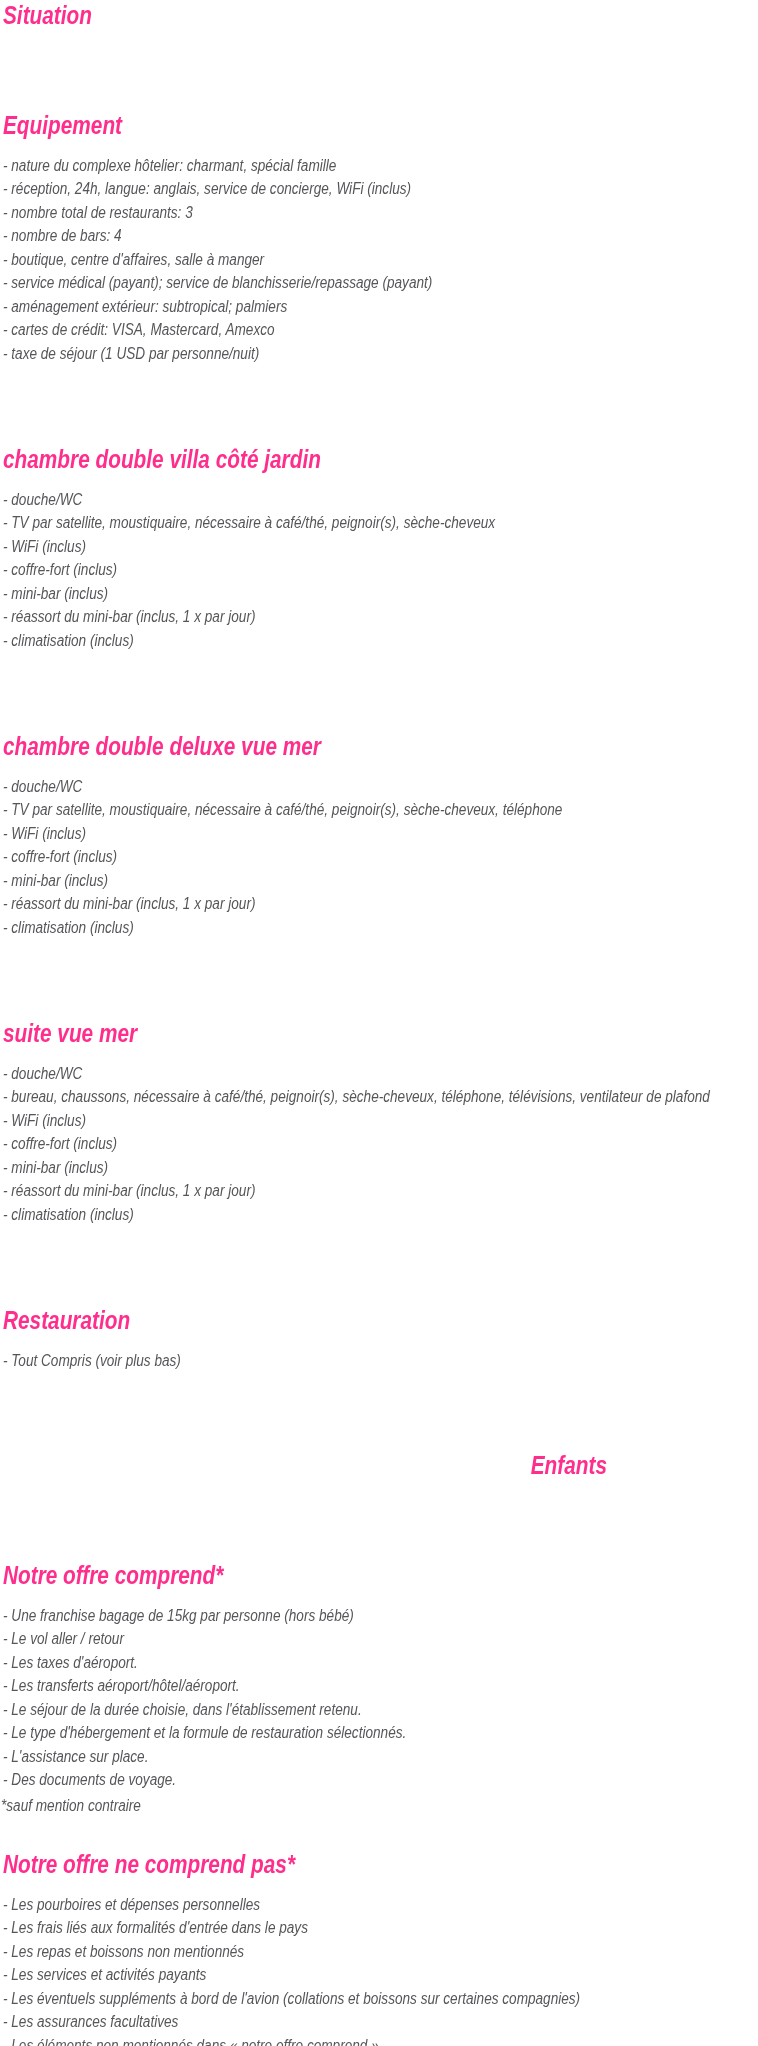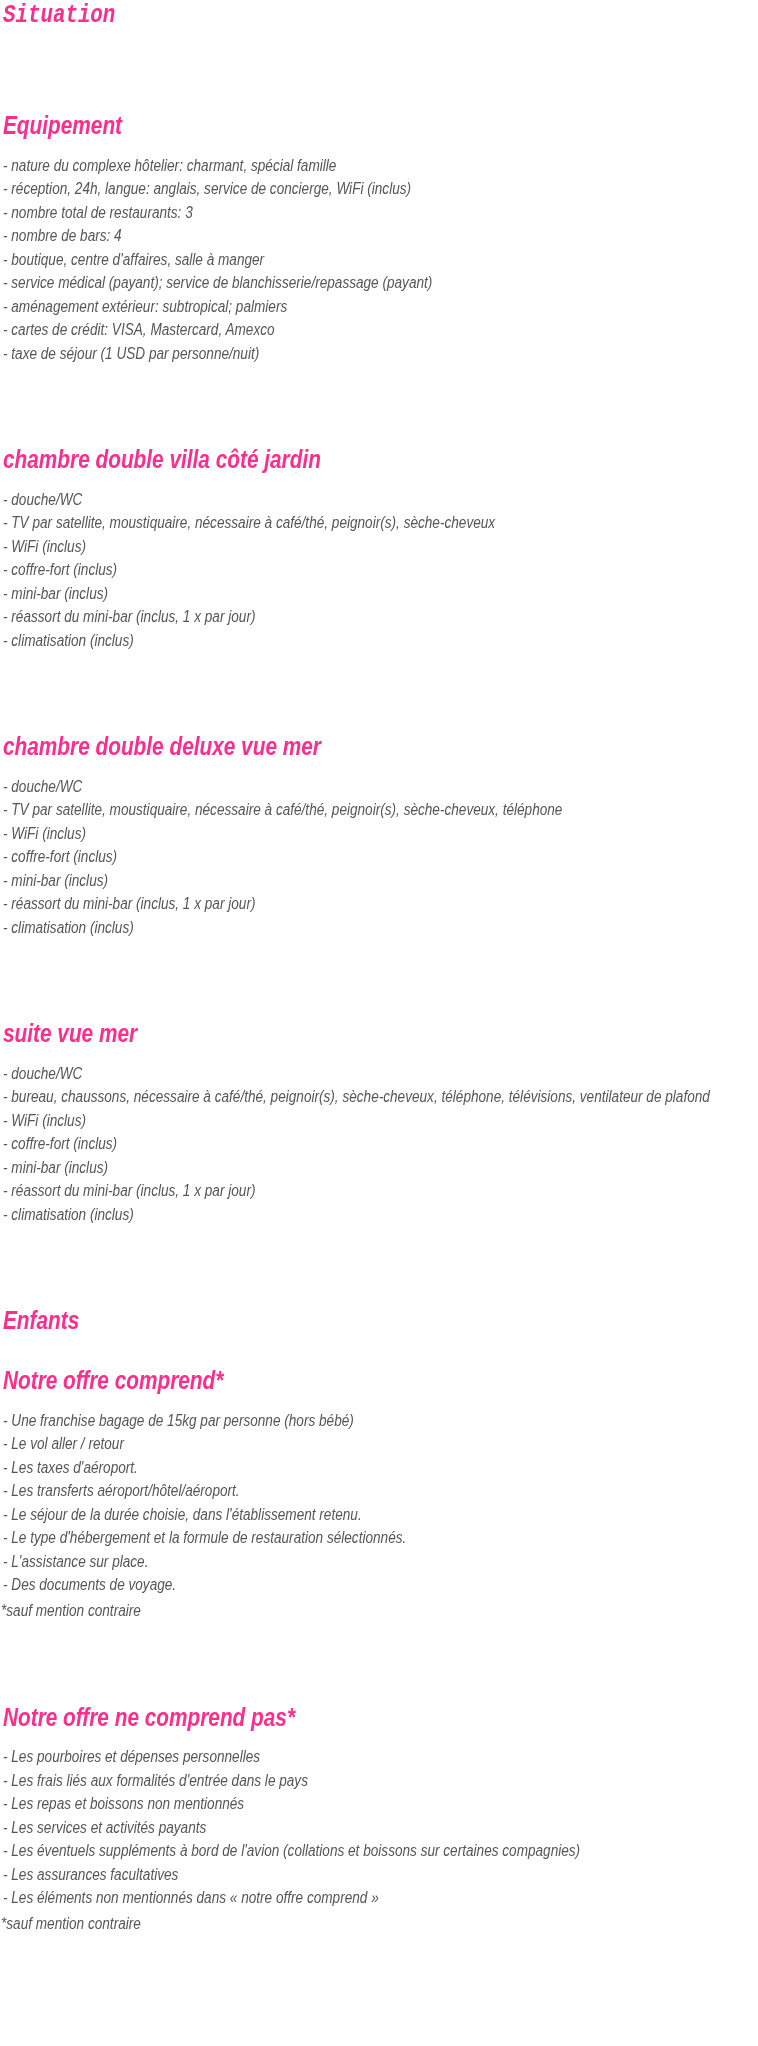--- a/index.html
+++ b/index.html
@@ -5,22 +5,22 @@
   html, body { margin: 0; padding: 0; }
   body {
     width: 758px;
     height: 2046px;
     background: var(--bg, #ffffff);
     overflow: hidden;
     font-family: "Liberation Sans", sans-serif;
   }
   main { display: block; }
   .section { margin-top: 79px; }
-  .section:nth-of-type(1) { margin-top: 0; font-family: Liberation Mono, monospace; }
-  .section:nth-of-type(7) { margin-top: 29px; }
+  .section:nth-of-type(1) { margin-top: 0; }
+  .section:nth-of-type(7) { margin-top: 78px; text-align: right; }
   .section:nth-of-type(9) { margin-top: 31.5px; }
   .title {
     font-style: italic;
     font-weight: 700;
     font-size: 26px;
     line-height: 31px;
     color: var(--heading-color, #ff2e8c);
     margin: 0 0 0 3px;
     white-space: nowrap;
     transform: scaleX(0.80);
@@ -110,20 +110,27 @@
         <div class="line">- bureau, chaussons, nécessaire à café/thé, peignoir(s), sèche-cheveux, téléphone, télévisions, ventilateur de plafond</div>
         <div class="line">- WiFi (inclus)</div>
         <div class="line">- coffre-fort (inclus)</div>
         <div class="line">- mini-bar (inclus)</div>
         <div class="line">- réassort du mini-bar (inclus, 1 x par jour)</div>
         <div class="line">- climatisation (inclus)</div>
       </div>
 
   </section>
 
+  <section class="section">
+    <h2 class="title">Restauration</h2>
+    <div class="items">
+        <div class="line">- Tout Compris (voir plus bas)</div>
+      </div>
+
+  </section>
 
   <section class="section">
     <h2 class="title">Enfants</h2>
 
   </section>
 
   <section class="section">
     <h2 class="title">Notre offre comprend*</h2>
     <div class="items">
         <div class="line">- Une franchise bagage de 15kg par personne (hors bébé)</div>

